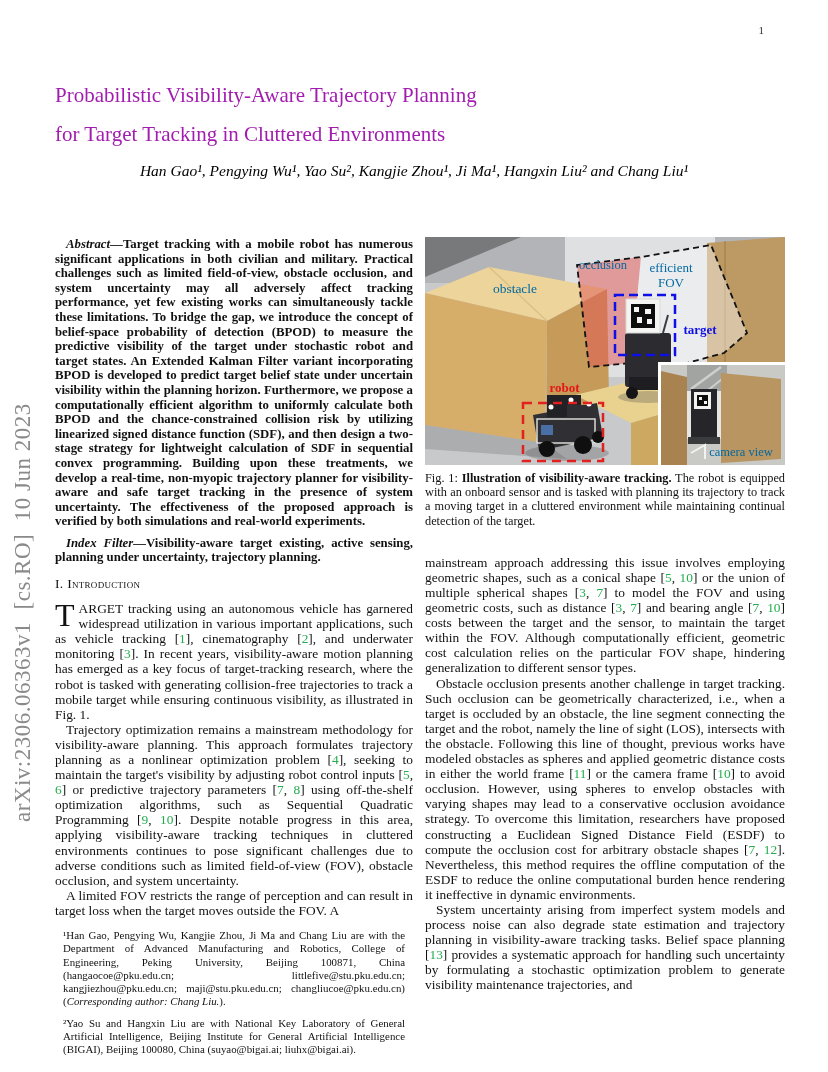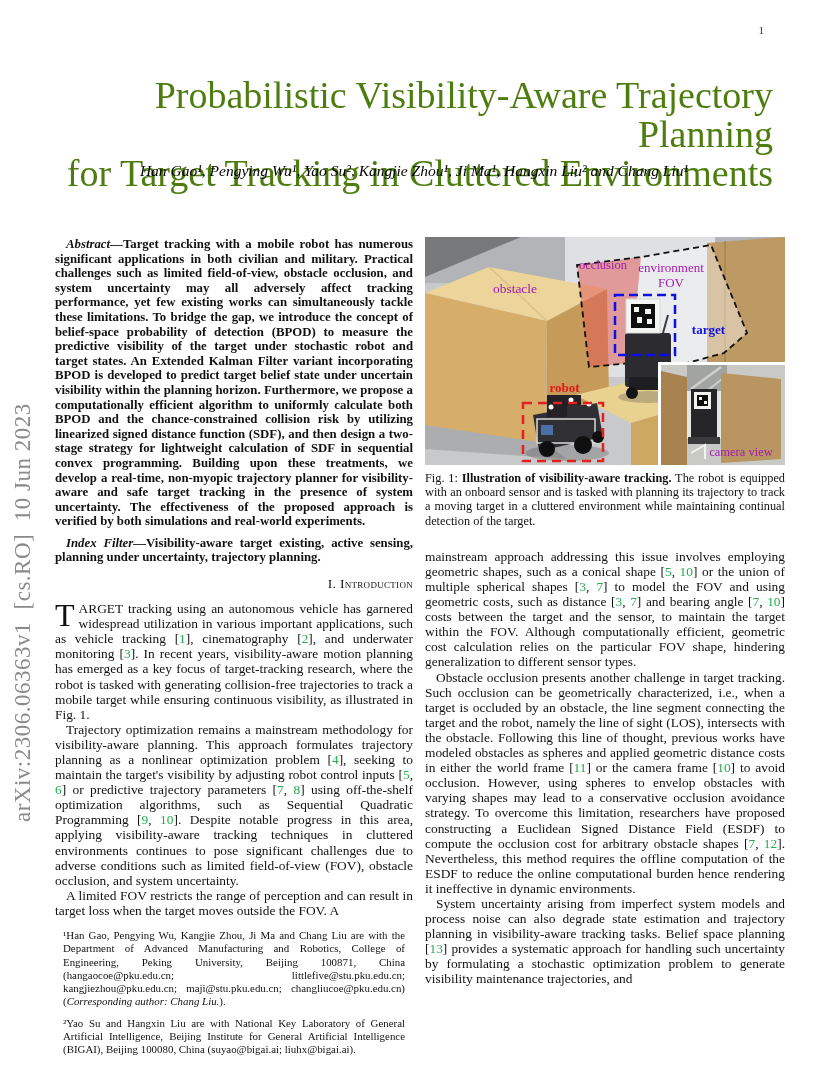--- a/index.html
+++ b/index.html
@@ -1,49 +1,49 @@
 <!DOCTYPE html>
 <html><head>
 <meta charset="utf-8">
 <style>
   html,body{margin:0;padding:0;background:#e8e8e8;}
   .page{position:relative;width:828px;height:1072px;background:#ffffff;margin:0 auto;
         font-family:"Liberation Serif","DejaVu Serif",serif;color:#111;overflow:hidden;}
   .page-number{position:absolute;top:24px;right:64px;font-size:11px;color:#333;}
   .arxiv-strip{position:absolute;left:10px;top:822px;width:560px;transform:rotate(-90deg);
         transform-origin:left top;font-size:23px;color:#8a8a8a;white-space:pre;letter-spacing:0.5px;}
-  .title{position:absolute;top:76px;left:55px;width:718px;text-align:right;
-        font-size:38px;line-height:39px;color:#4d7c0f;}
+  .title{position:absolute;top:76px;left:55px;width:718px;text-align:left;
+        font-size:21px;line-height:39px;color:#a21caf;}
   .authors{position:absolute;top:162px;left:55px;width:718px;text-align:center;font-size:15.5px;color:#000;font-style:italic;}
   .col{position:absolute;top:237px;width:358px;text-align:justify;}
   .col-left{left:55px;}
   .col-right{left:425px;width:360px;}
   p{margin:0;}
   .abstract{font-weight:bold;font-size:12.8px;line-height:14.6px;text-indent:11px;margin-bottom:7px;}
   .abstract .lead{font-style:italic;}
   .indexterms{font-weight:bold;font-size:12.8px;line-height:14.6px;text-indent:11px;margin-bottom:11px;}
   .indexterms .lead{font-style:italic;}
-  .sec-heading{font-size:13.5px;font-variant:small-caps;text-align:right;font-weight:normal;
+  .sec-heading{font-size:13.5px;font-variant:small-caps;text-align:left;font-weight:normal;
         margin:6px 0 9px 0;letter-spacing:0.3px;}
   .body-p{font-size:13.4px;line-height:15.1px;text-indent:11px;}
   .body-p.noindent{text-indent:0;}
   .dropcap{float:left;font-size:32px;line-height:27px;padding:1px 4px 0 0;font-weight:normal;text-indent:0;}
   .cite{color:#22ad4d;}
   .footnotes{position:absolute;left:55px;top:921px;width:358px;text-align:justify;
         font-size:10.9px;line-height:13.3px;}
   .footnotes p{margin:8px;}
   .it{font-style:italic;}
   .figure{position:relative;width:360px;height:228px;background:#c7c9cb;overflow:hidden;}
-  .fig-label{position:absolute;font-size:13px;color:#a21caf;text-align:center;}
+  .fig-label{position:absolute;font-size:13px;color:#0369a1;text-align:center;}
   .fig-label.two-line{white-space:pre-line;line-height:15px;}
   .fig-label.blue{color:#0f0fe8;font-weight:bold;}
   .fig-label.red{color:#e51718;font-weight:bold;text-align:center;}
   .caption{margin-top:6px;font-size:12.3px;line-height:14.2px;text-align:justify;}
   .caption .cap-bold{font-weight:bold;}
-  .rc-body{margin-top:21px;}
+  .rc-body{margin-top:27px;}
 </style>
 </head>
 <body>
 
 <div class="page">
 
   <div class="page-number">1</div>
 
   <div class="arxiv-strip">arXiv:2306.06363v1  [cs.RO]  10 Jun 2023</div>
 
@@ -143,23 +143,23 @@
           <rect x="272" y="158" width="11" height="11" fill="#0d0d0d"></rect>
           <rect x="274" y="160" width="3" height="3" fill="#f2f2ef"></rect>
           <rect x="279" y="164" width="3" height="3" fill="#f2f2ef"></rect>
           <rect x="263" y="200" width="32" height="7" fill="#3a3b3d"></rect>
           <path d="M266,216 L280,208 L280,222" fill="none" stroke="#f2f2f2" stroke-width="2"></path>
         </g>
       </svg>
       
       <div class="fig-label" style="left:48px;top:44px;width:84px;font-size:13.5px;">obstacle</div>
       <div class="fig-label" style="left:138px;top:21px;width:80px;font-size:12.5px;">occlusion</div>
-      <div class="fig-label two-line" style="left:200px;top:23px;width:92px;">environment
+      <div class="fig-label two-line" style="left:200px;top:23px;width:92px;">efficient
 FOV</div>
-      <div class="fig-label blue" style="left:250px;top:85px;width:50px;text-align:right;">target</div>
+      <div class="fig-label blue" style="left:250px;top:85px;width:50px;text-align:center;">target</div>
       <div class="fig-label red" style="left:112px;top:143px;width:55px;">robot</div>
       <div class="fig-label" style="left:264px;top:208px;width:104px;font-size:12.5px;">camera view</div>
     </div>
 
     <p class="caption"><span>Fig. 1: </span><span class="cap-bold">Illustration of visibility-aware tracking.</span><span> The robot is equipped with an onboard sensor and is tasked with planning its trajectory to track a moving target in a cluttered environment while maintaining continual detection of the target.</span></p>
 
     <div class="rc-body">
       <p class="body-p noindent">mainstream approach addressing this issue involves employing geometric shapes, such as a conical shape [<span class="cite">5</span>, <span class="cite">10</span>] or the union of multiple spherical shapes [<span class="cite">3</span>, <span class="cite">7</span>] to model the FOV and using geometric costs, such as distance [<span class="cite">3</span>, <span class="cite">7</span>] and bearing angle [<span class="cite">7</span>, <span class="cite">10</span>] costs between the target and the sensor, to maintain the target within the FOV. Although computationally efficient, geometric cost calculation relies on the particular FOV shape, hindering generalization to different sensor types.</p>
       <p class="body-p">Obstacle occlusion presents another challenge in target tracking. Such occlusion can be geometrically characterized, i.e., when a target is occluded by an obstacle, the line segment connecting the target and the robot, namely the line of sight (LOS), intersects with the obstacle. Following this line of thought, previous works have modeled obstacles as spheres and applied geometric distance costs in either the world frame [<span class="cite">11</span>] or the camera frame [<span class="cite">10</span>] to avoid occlusion. However, using spheres to envelop obstacles with varying shapes may lead to a conservative occlusion avoidance strategy. To overcome this limitation, researchers have proposed constructing a Euclidean Signed Distance Field (ESDF) to compute the occlusion cost for arbitrary obstacle shapes [<span class="cite">7</span>, <span class="cite">12</span>]. Nevertheless, this method requires the offline computation of the ESDF to reduce the online computational burden hence rendering it ineffective in dynamic environments.</p>
       <p class="body-p">System uncertainty arising from imperfect system models and process noise can also degrade state estimation and trajectory planning in visibility-aware tracking tasks. Belief space planning [<span class="cite">13</span>] provides a systematic approach for handling such uncertainty by formulating a stochastic optimization problem to generate visibility maintenance trajectories, and</p>

